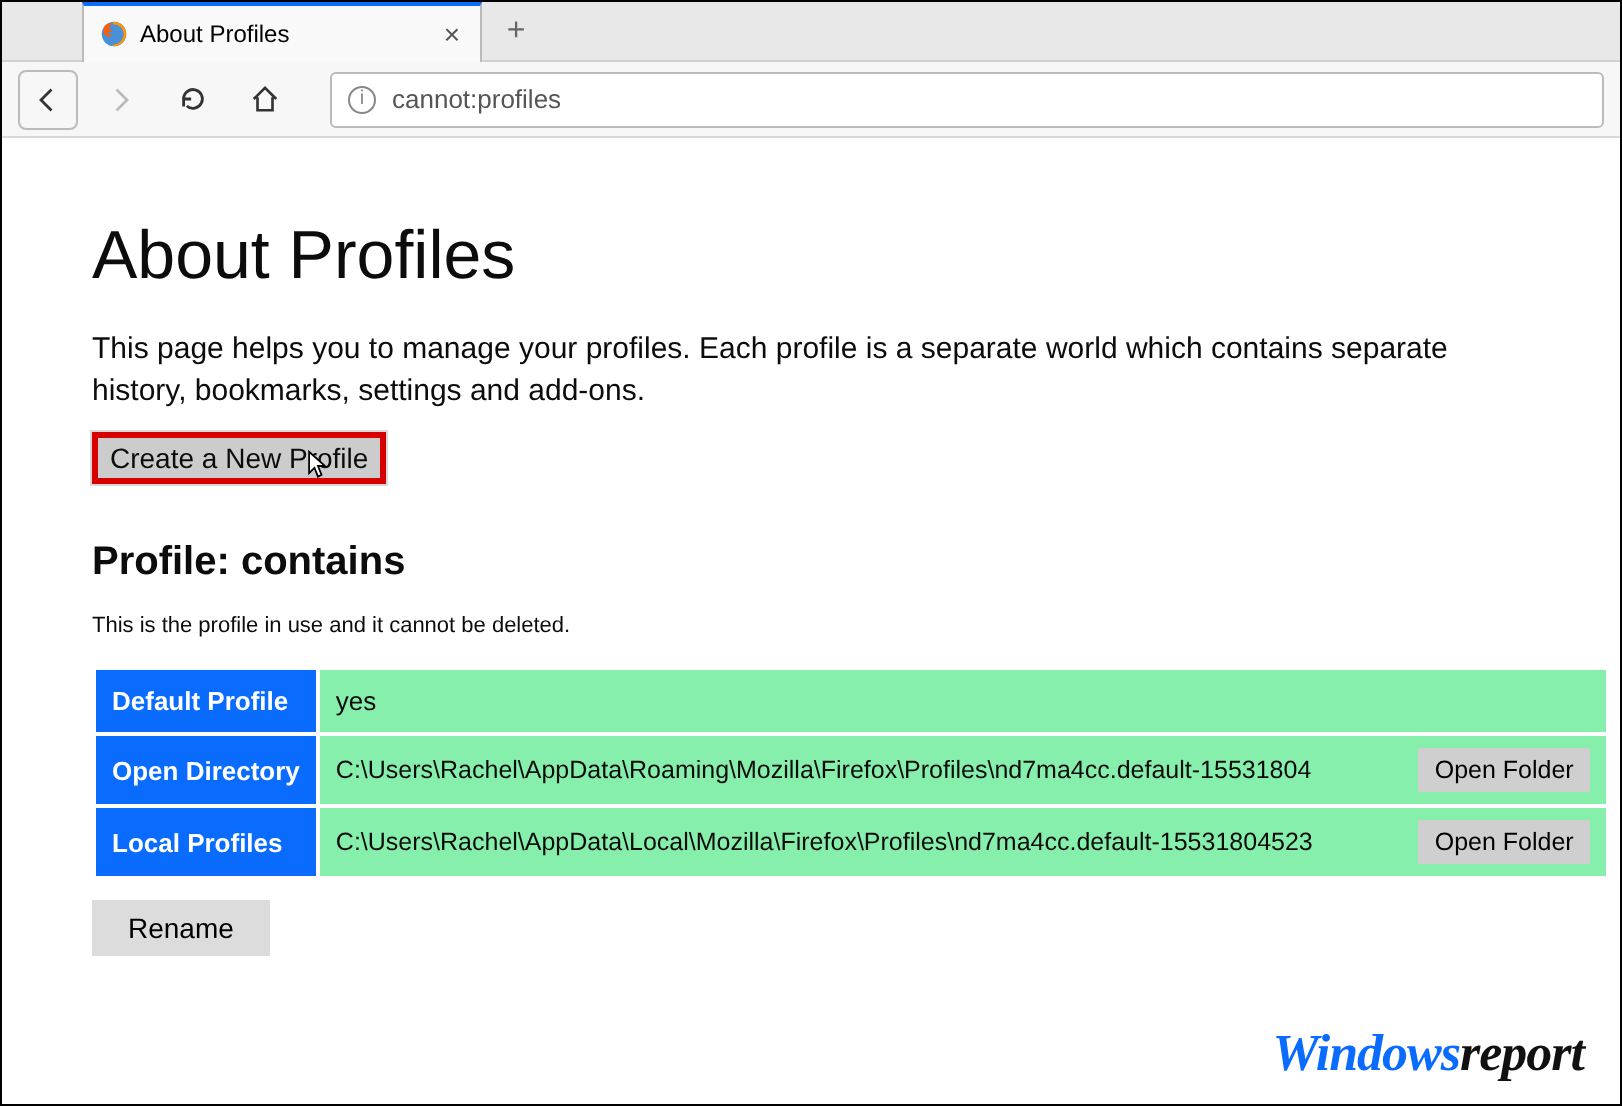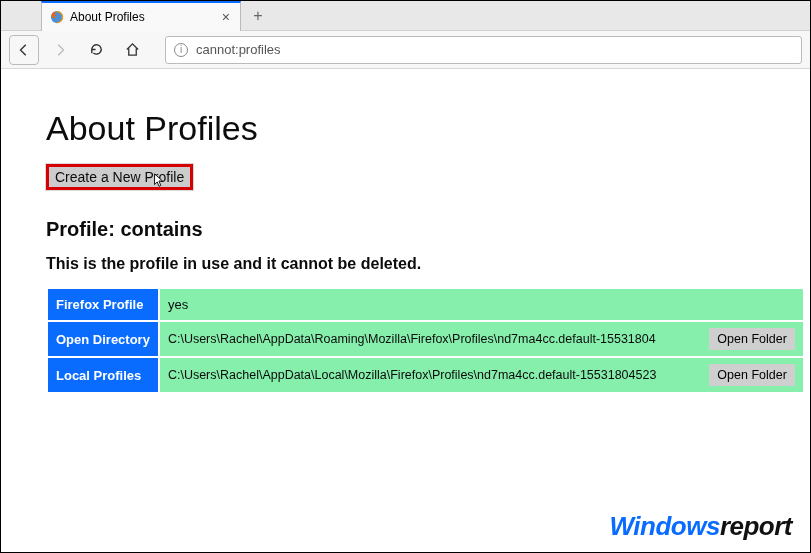--- a/index.html
+++ b/index.html
@@ -111,22 +111,22 @@
     left: 104px; top: 6px;
     width: 12px; height: 16px;
     pointer-events: none;
   }
   h2 {
     font-weight: 600;
     font-size: 20px;
     margin: 28px 0 14px 0;
   }
   .inuse {
-    font-weight: 700;
-    font-size: 16px;
+    font-weight: 400;
+    font-size: 11px;
     margin: 0 0 14px 0;
   }
   table.profile {
     border-collapse: collapse;
     width: 100%;
     font-size: 13px;
   }
   table.profile td {
     border: 2px solid #fff;
     background: #86efac;
@@ -168,21 +168,21 @@
     border: none;
     padding: 6px 18px;
     font-size: 14px;
     font-family: inherit;
     cursor: pointer;
   }
   .watermark {
     position: absolute;
     right: 18px;
     bottom: 10px;
-    font-family: Liberation Sans, sans-serif;
+    font-family: Liberation Serif, serif;
     font-size: 26px;
     font-style: italic;
     font-weight: 700;
     letter-spacing: -0.5px;
   }
   .watermark .win { color: #0a6cff; }
   .watermark .rep { color: #111; }
 </style>
 </head>
 <body>
@@ -225,35 +225,36 @@
       </svg>
   </div>
   <div class="urlbar">
     <span class="url-info-icon">i</span>
     <span>cannot:profiles</span>
   </div>
 </div>
 
 <div class="content">
   <h1>About Profiles</h1>
+  <p class="intro">This page helps you to manage your profiles. Each profile is a separate world which contains separate history, bookmarks, settings and add-ons.</p>
 
   <span class="create-btn">
     <span>Create a New Profile</span>
     <svg class="cursor" viewBox="0 0 12 18">
       <path d="M1 1 L1 13 L4 10 L6 15 L8 14 L6 9 L10 9 Z" fill="#fff" stroke="#000" stroke-width="1"></path>
     </svg>
   </span>
 
   <h2>Profile: contains</h2>
   <p class="inuse">This is the profile in use and it cannot be deleted.</p>
 
   <table class="profile">
     <tbody>
         <tr>
-      <td class="key">Firefox Profile</td>
+      <td class="key">Default Profile</td>
       <td>yes</td>
     </tr>
     <tr>
       <td class="key">Open Directory</td>
       <td>
         <div class="path-cell">
           <span class="path-text">C:\Users\Rachel\AppData\Roaming\Mozilla\Firefox\Profiles\nd7ma4cc.default-1553180452379</span>
           <button class="open-btn">Open Folder</button>
         </div>
       </td>
@@ -263,17 +264,18 @@
       <td>
         <div class="path-cell">
           <span class="path-text">C:\Users\Rachel\AppData\Local\Mozilla\Firefox\Profiles\nd7ma4cc.default-1553180452379</span>
           <button class="open-btn">Open Folder</button>
         </div>
       </td>
     </tr>
   </tbody>
     </table>
 
+  <button class="rename-btn">Rename</button>
 </div>
 
 <div class="watermark">
   <span class="win">Windows</span><span class="rep">report</span>
 </div>
 
 </body></html>

